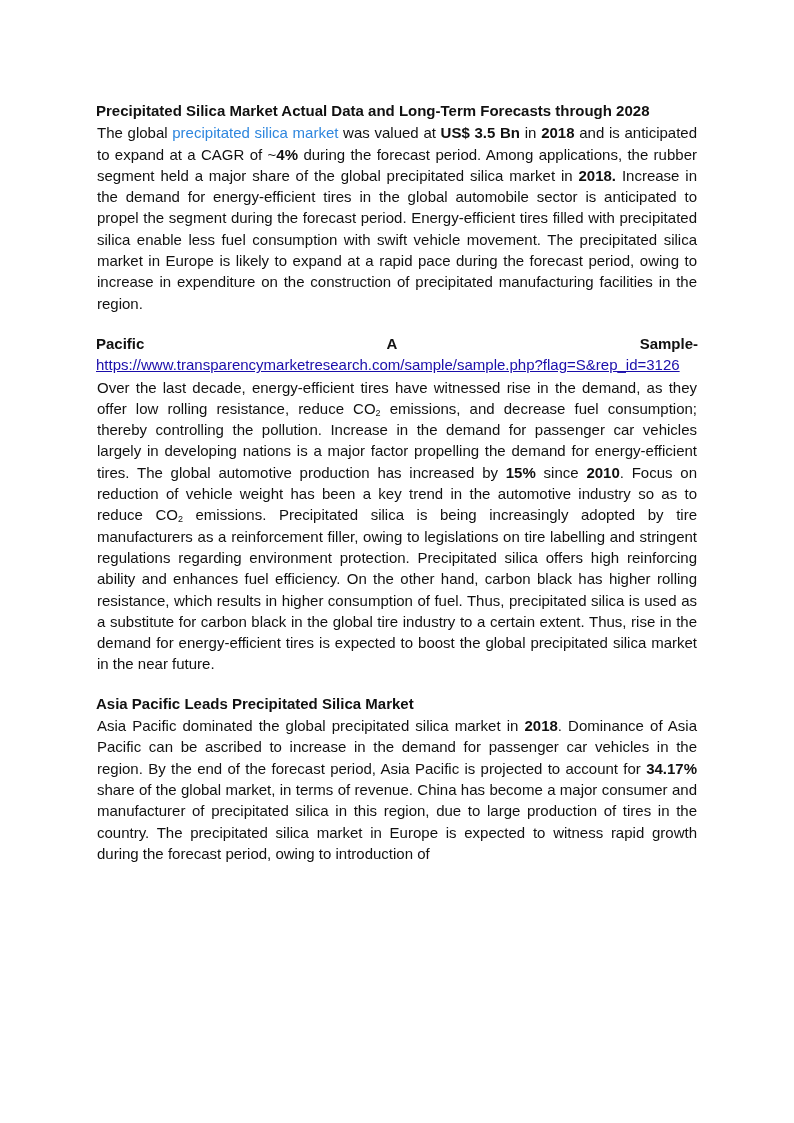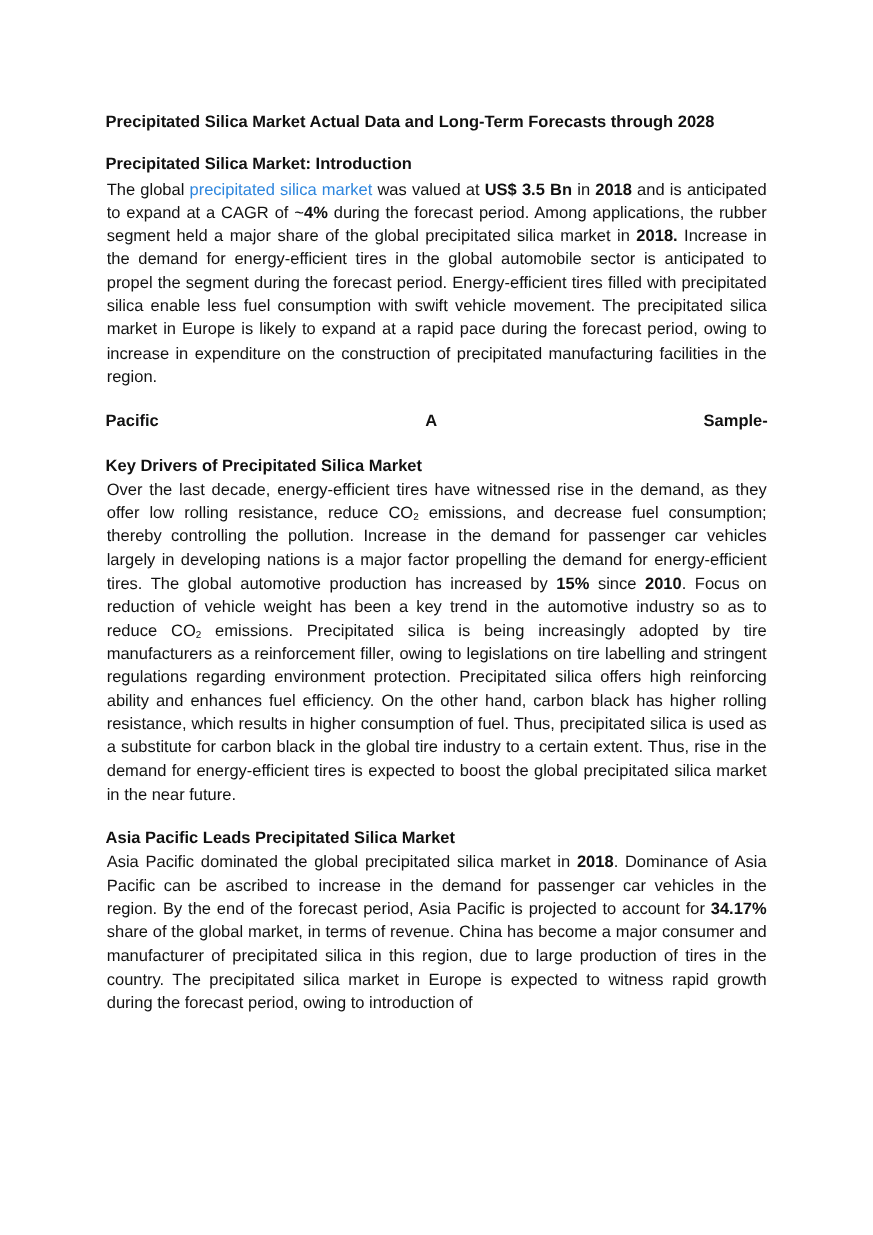--- a/index.html
+++ b/index.html
@@ -24,29 +24,28 @@
     .p-apac { margin-top: 18px; }
     b { font-weight: bold; }
     sub { font-size: 9px; vertical-align: -2px; line-height: 0; }
   </style>
 </head>
 <body>
 
 <div class="page">
   <h1 class="heading h-title">Precipitated Silica Market Actual Data and Long-Term Forecasts through 2028</h1>
 
-  <h2 class="heading h-intro">Precipitated Silica Market: Introduction</h2>
   <p class="body p-intro"><span>The global </span><a class="inline-link">precipitated silica market</a><span> was valued at </span><b>US$ 3.5 Bn</b><span> in </span><b>2018</b><span> and is anticipated to expand at a CAGR of ~</span><b>4%</b><span> during the forecast period. Among applications, the rubber segment held a major share of the global precipitated silica market in </span><b>2018.</b><span> Increase in the demand for energy-efficient tires in the global automobile sector is anticipated to propel the segment during the forecast period. Energy-efficient tires filled with precipitated silica enable less fuel consumption with swift vehicle movement. The precipitated silica market in Europe is likely to expand at a rapid pace during the forecast period, owing to increase in expenditure on the construction of precipitated manufacturing facilities in the region.</span></p>
 
   <div class="sample">
     <div class="sample-row">
       <span>Pacific</span>
       <span>A</span>
       <span>Sample-</span>
     </div>
+    <a class="url">https://www.transparencymarketresearch.com/sample/sample.php?flag=S&amp;rep_id=3126</a>
   </div>
 
-  <h2 class="heading h-drivers">Key Drivers of Precipitated Silica Market</h2>
   <p class="body p-drivers"><span>Over the last decade, energy-efficient tires have witnessed rise in the demand, as they offer low rolling resistance, reduce CO</span><sub>2</sub><span> emissions, and decrease fuel consumption; thereby controlling the pollution. Increase in the demand for passenger car vehicles largely in developing nations is a major factor propelling the demand for energy-efficient tires. The global automotive production has increased by </span><b>15%</b><span> since </span><b>2010</b><span>. Focus on reduction of vehicle weight has been a key trend in the automotive industry so as to reduce CO</span><sub>2</sub><span> emissions. Precipitated silica is being increasingly adopted by tire manufacturers as a reinforcement filler, owing to legislations on tire labelling and stringent regulations regarding environment protection. Precipitated silica offers high reinforcing ability and enhances fuel efficiency. On the other hand, carbon black has higher rolling resistance, which results in higher consumption of fuel. Thus, precipitated silica is used as a substitute for carbon black in the global tire industry to a certain extent. Thus, rise in the demand for energy-efficient tires is expected to boost the global precipitated silica market in the near future.</span></p>
 
   <h2 class="heading h-apac">Asia Pacific Leads Precipitated Silica Market</h2>
   <p class="body p-apac"><span>Asia Pacific dominated the global precipitated silica market in </span><b>2018</b><span>. Dominance of Asia Pacific can be ascribed to increase in the demand for passenger car vehicles in the region. By the end of the forecast period, Asia Pacific is projected to account for </span><b>34.17%</b><span> share of the global market, in terms of revenue. China has become a major consumer and manufacturer of precipitated silica in this region, due to large production of tires in the country. The precipitated silica market in Europe is expected to witness rapid growth during the forecast period, owing to introduction of</span></p>
 </div>
 
 </body></html>

